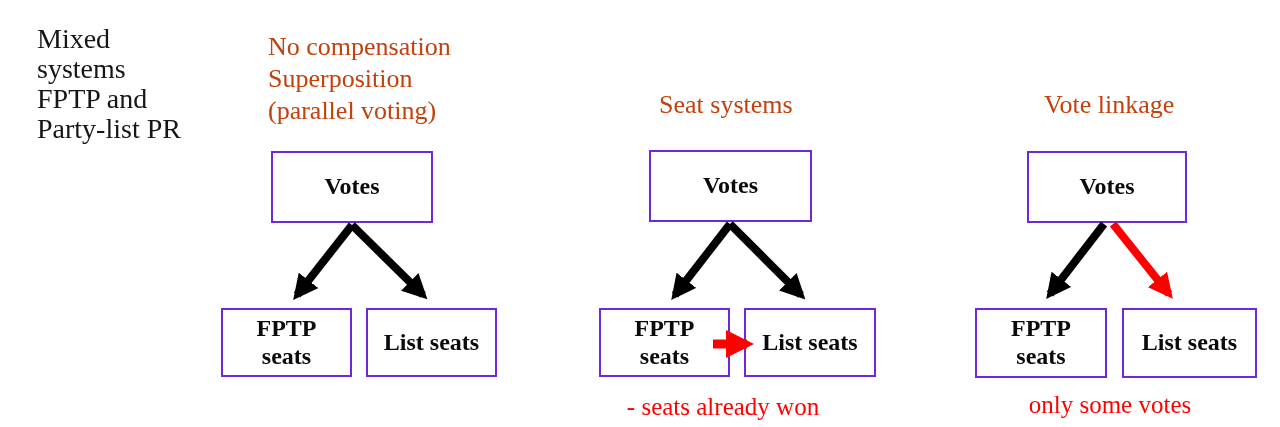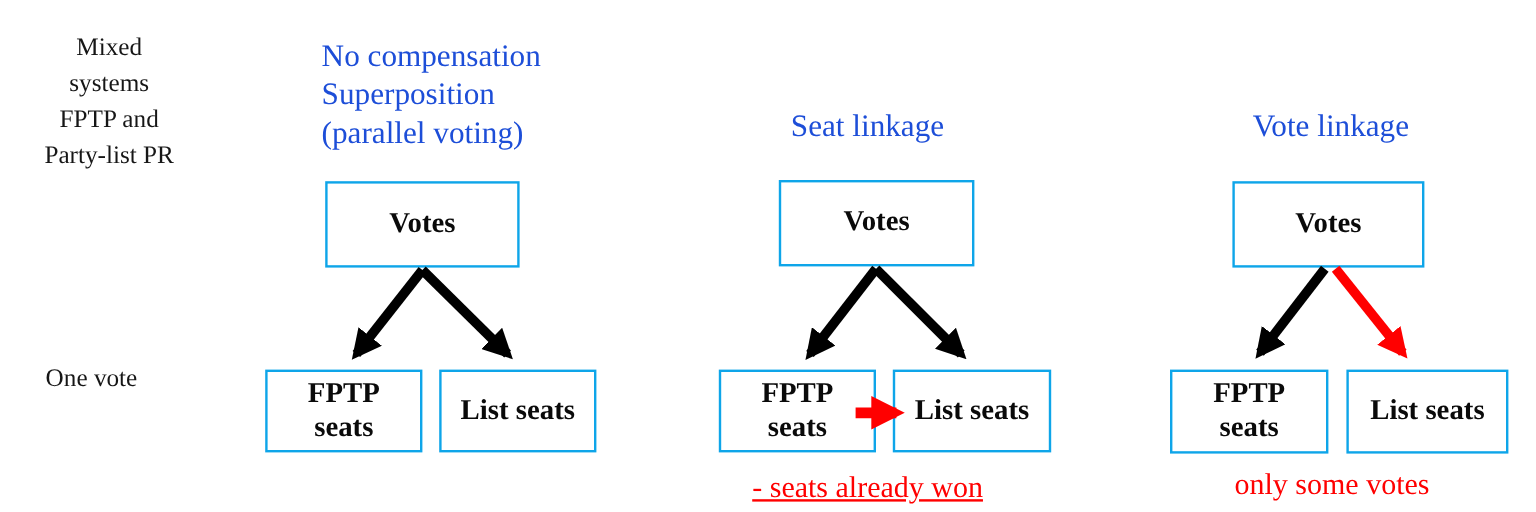--- a/index.html
+++ b/index.html
@@ -7,36 +7,35 @@
     position: relative;
     width: 1280px;
     height: 427px;
     background: #ffffff;
     font-family: "Liberation Serif", serif;
     color: #141414;
     overflow: hidden;
   }
   .plain-label {
     position: absolute;
-    font-size: 21px;
+    font-size: 28px;
     line-height: 30px;
     white-space: pre-line;
     color: #161616;
-    text-align: center;
   }
   .hdr {
     position: absolute;
     font-size: 26px;
     line-height: 32px;
     white-space: pre-line;
-    color: #1d4ed8;
+    color: #c2410c;
   }
   .box {
     position: absolute;
-    border: 2px solid #0ea5e9;
+    border: 2px solid #6d28d9;
     background: #ffffff;
     display: flex;
     align-items: center;
     justify-content: center;
     text-align: center;
     font-weight: bold;
     font-size: 24px;
     line-height: 1.15;
     white-space: pre-line;
     color: #0a0a0a;
@@ -59,28 +58,27 @@
 </head>
 <body>
 
 <div id="canvas">
 
   <div class="plain-label" style="left:37px; top:24px;">Mixed
 systems
 FPTP and
 Party-list PR</div>
 
-  <div class="plain-label" style="left:38px; top:300px;">One vote</div>
 
   <div class="hdr" style="left:268px; top:31px;">No compensation
 Superposition
 (parallel voting)</div>
 
 
-  <div class="hdr" style="left:659px; top:89px;">Seat linkage</div>
+  <div class="hdr" style="left:659px; top:89px;">Seat systems</div>
 
   <div class="hdr" style="left:1030px; top:89px;margin-left:14px;">Vote linkage</div>
 
   <div class="box" style="left:271px; top:151px; width:162px; height:72px;">
     <span>Votes</span>
   </div>
   <div class="box" style="left:221px; top:308px; width:131px; height:69px;">
     <span>FPTP
 seats</span>
   </div>
@@ -91,21 +89,21 @@
   <div class="box" style="left:649px; top:150px; width:163px; height:72px;">
     <span>Votes</span>
   </div>
   <div class="box" style="left:599px; top:308px; width:131px; height:69px;">
     <span>FPTP
 seats</span>
   </div>
   <div class="box" style="left:744px; top:308px; width:132px; height:69px;">
     <span>List seats</span>
   </div>
-  <div class="red-note" style="left:533px; top:393px; color:#ff0000;text-decoration:underline;">- seats already won</div>
+  <div class="red-note" style="left:533px; top:393px; color:#ff0000;">- seats already won</div>
 
   <div class="box" style="left:1027px; top:151px; width:160px; height:72px;">
     <span>Votes</span>
   </div>
   <div class="box" style="left:975px; top:308px; width:132px; height:70px;">
     <span>FPTP
 seats</span>
   </div>
   <div class="box" style="left:1122px; top:308px; width:135px; height:70px;">
     <span>List seats</span>

